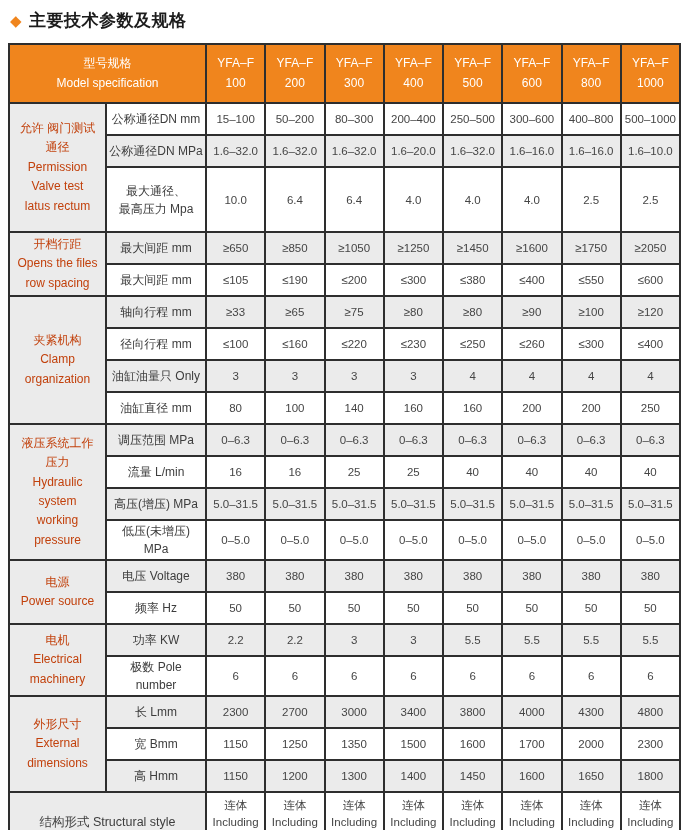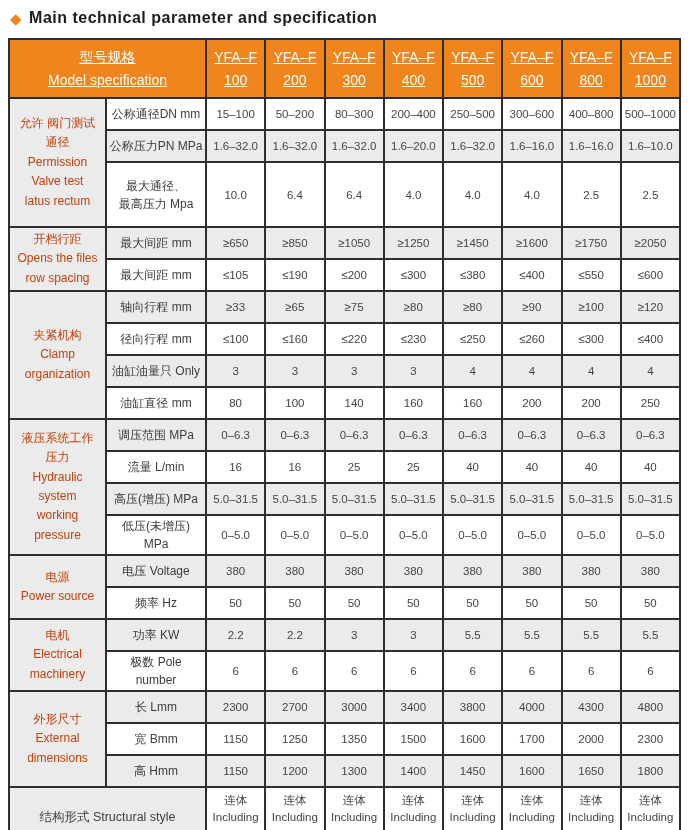--- a/index.html
+++ b/index.html
@@ -26,41 +26,41 @@
     border-collapse:collapse;table-layout:fixed;
     width:673px;margin:11px 0 0 8px;
   }
   th,td{
     border:2px solid var(--border);
     text-align:center;vertical-align:middle;
     padding:1px 2px;overflow:hidden;
   }
   thead th{
     background:var(--accent);color:#ffffff;
-    font-weight:normal;font-size:14px;height:55px;line-height:1.6;text-decoration:underline;
+    font-weight:normal;font-size:12px;height:55px;line-height:1.6;
   }
   td{font-size:11.5px;color:var(--text);height:28px;}
   td.group-label{
     background:var(--shade);font-size:12px;color:#c2410c;line-height:1.62;margin-top:8px;
   }
   td.param{font-size:12px;color:#3d3d3d;line-height:1.5;}
   td.shaded{background:var(--shade);}
   tr.tall td{height:61px;}
   td.footer-label{
     background:var(--shade);font-size:12.5px;color:#3d3d3d;height:57px;
   }
   td.footer-value{line-height:1.5;padding:2px 1px;}
 </style>
 </head>
 <body>
 
 <div class="page">
   <div class="title-bar">
     <span class="diamond">◆</span>
-    <span class="title-en">Main technical parameter and specification</span>
+    <span class="title-zh">主要技术参数及规格</span>
   </div>
 
   <table class="spec">
     <colgroup>
       <col style="width:97px">
       <col style="width:100px">
     </colgroup>
     <thead>
         <tr>
           <th colspan="2">型号规格<br>Model specification</th>
@@ -81,21 +81,21 @@
           <td>15–100</td>
           <td>50–200</td>
           <td>80–300</td>
           <td>200–400</td>
           <td>250–500</td>
           <td>300–600</td>
           <td>400–800</td>
           <td>500–1000</td>
         </tr>
         <tr>
-          <td class="param shaded">公称压力PN MPa</td>
+          <td class="param shaded">公称通径DN MPa</td>
           <td class="shaded">1.6–32.0</td>
           <td class="shaded">1.6–32.0</td>
           <td class="shaded">1.6–32.0</td>
           <td class="shaded">1.6–20.0</td>
           <td class="shaded">1.6–32.0</td>
           <td class="shaded">1.6–16.0</td>
           <td class="shaded">1.6–16.0</td>
           <td class="shaded">1.6–10.0</td>
         </tr>
         <tr class="tall">

